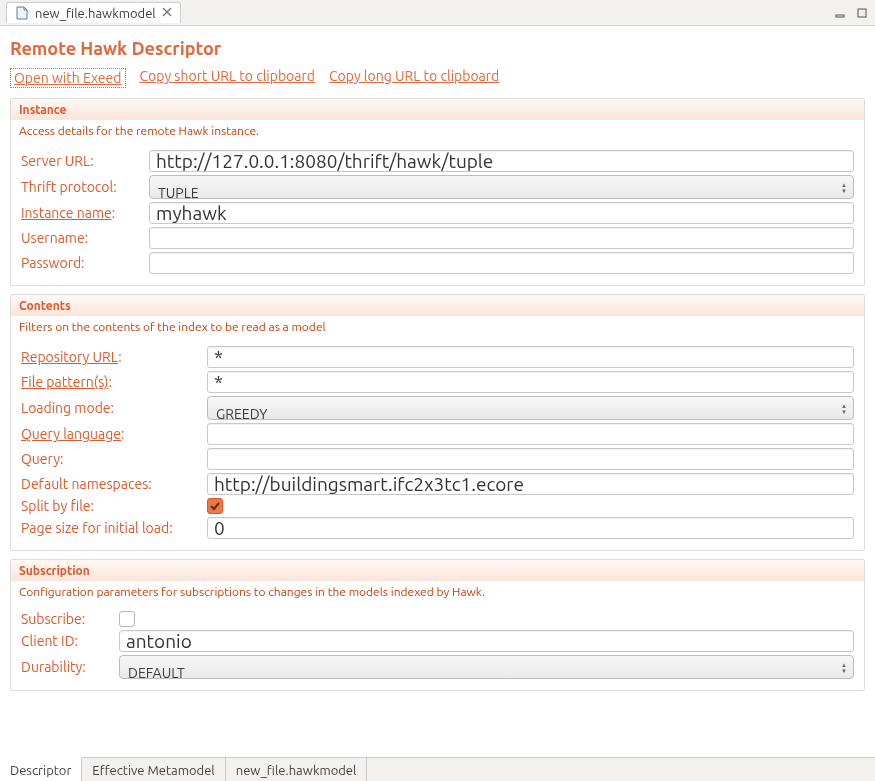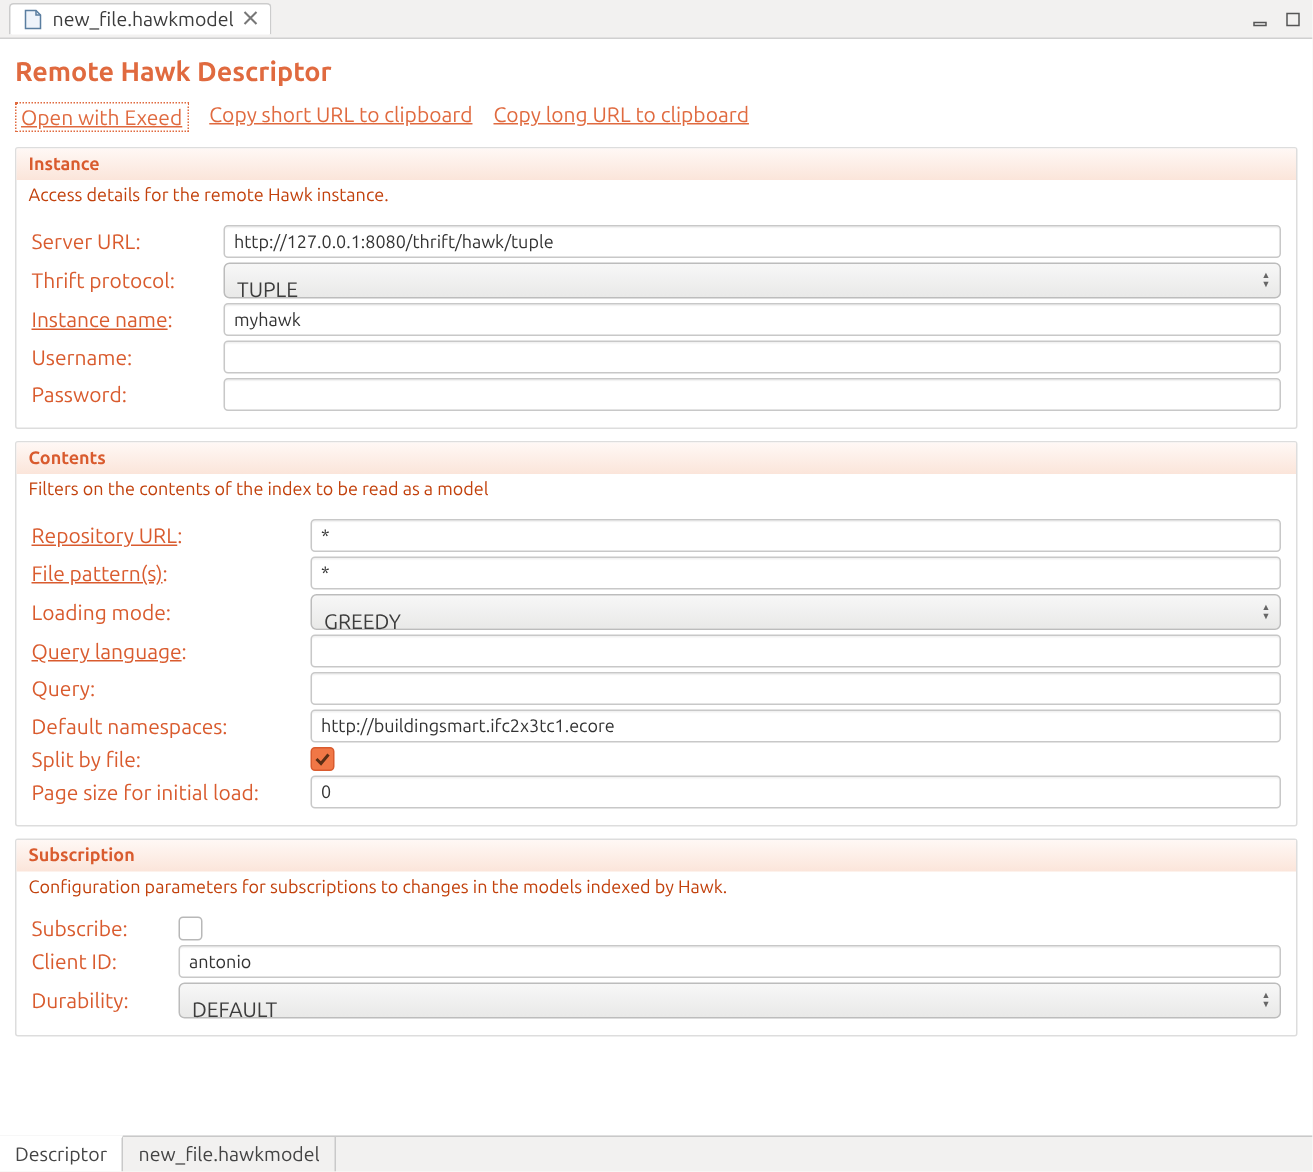--- a/index.html
+++ b/index.html
@@ -25,21 +25,21 @@
     .section-head { background: linear-gradient(#fff8f5, #fbe5da); padding: 4px 8px; color: #d95b2e; font-weight: 600; font-size: 12px; }
     .section-desc { padding: 4px 8px 6px 8px; color: #c2410c; font-size: 12px; }
     .section-body { padding: 4px 10px 8px 10px; }
     
     .form-row { display: flex; align-items: center; margin: 3px 0; gap: 18px; }
     .form-label { color: #d95b2e; font-size: 14px; min-width: 110px; white-space: nowrap; }
     .form-label.wide { min-width: 168px; }
     .form-label.narrow { min-width: 80px; }
     .form-label .ul { text-decoration: underline; }
     
-    .text-input { flex: 1; border: 1px solid #c8c8c8; border-radius: 3px; padding: 3px 6px; font-size: 12px; background: #fff; color: #333; box-shadow: inset 0 1px 1px rgba(0,0,0,0.06); height: 22px; }
+    .text-input { flex: 1; border: 1px solid #c8c8c8; border-radius: 3px; padding: 3px 6px; font-size: 19px; background: #fff; color: #333; box-shadow: inset 0 1px 1px rgba(0,0,0,0.06); height: 22px; }
     
     .select-input { flex: 1; position: relative; border: 1px solid #bcbcbc; border-radius: 4px; background: linear-gradient(#f7f7f7,#e9e9e8); height: 24px; display: flex; align-items: center; padding: 12px 24px 0 8px; font-size: 14px; }
     .select-input .spin { position: absolute; right: 6px; top: 50%; transform: translateY(-50%); display: flex; flex-direction: column; gap: 1px; }
     .select-input .spin span { font-size: 6px; color: #666; line-height: 5px; }
     
     .chk { width: 16px; height: 16px; border: 1px solid #b8b8b8; border-radius: 3px; display: flex; align-items: center; justify-content: center; background: #fff; }
     .chk.checked { background: #f07746; border-color: #d95b2e; }
     .chk.checked svg { stroke: #5a2e15; }
     
     .bottom-tabs { display: flex; height: 24px; border-top: 1px solid #c9c9c9; background: #f2f1f0; align-items: stretch; }
@@ -194,14 +194,15 @@
             </span>
         </div>
       </div>
     </div>
   </div>
 
 </div>
 
 <div class="bottom-tabs">
   <div class="btab active">Descriptor</div>
+  <div class="btab">Effective Metamodel</div>
   <div class="btab">new_file.hawkmodel</div>
 </div>
 
 </body></html>

